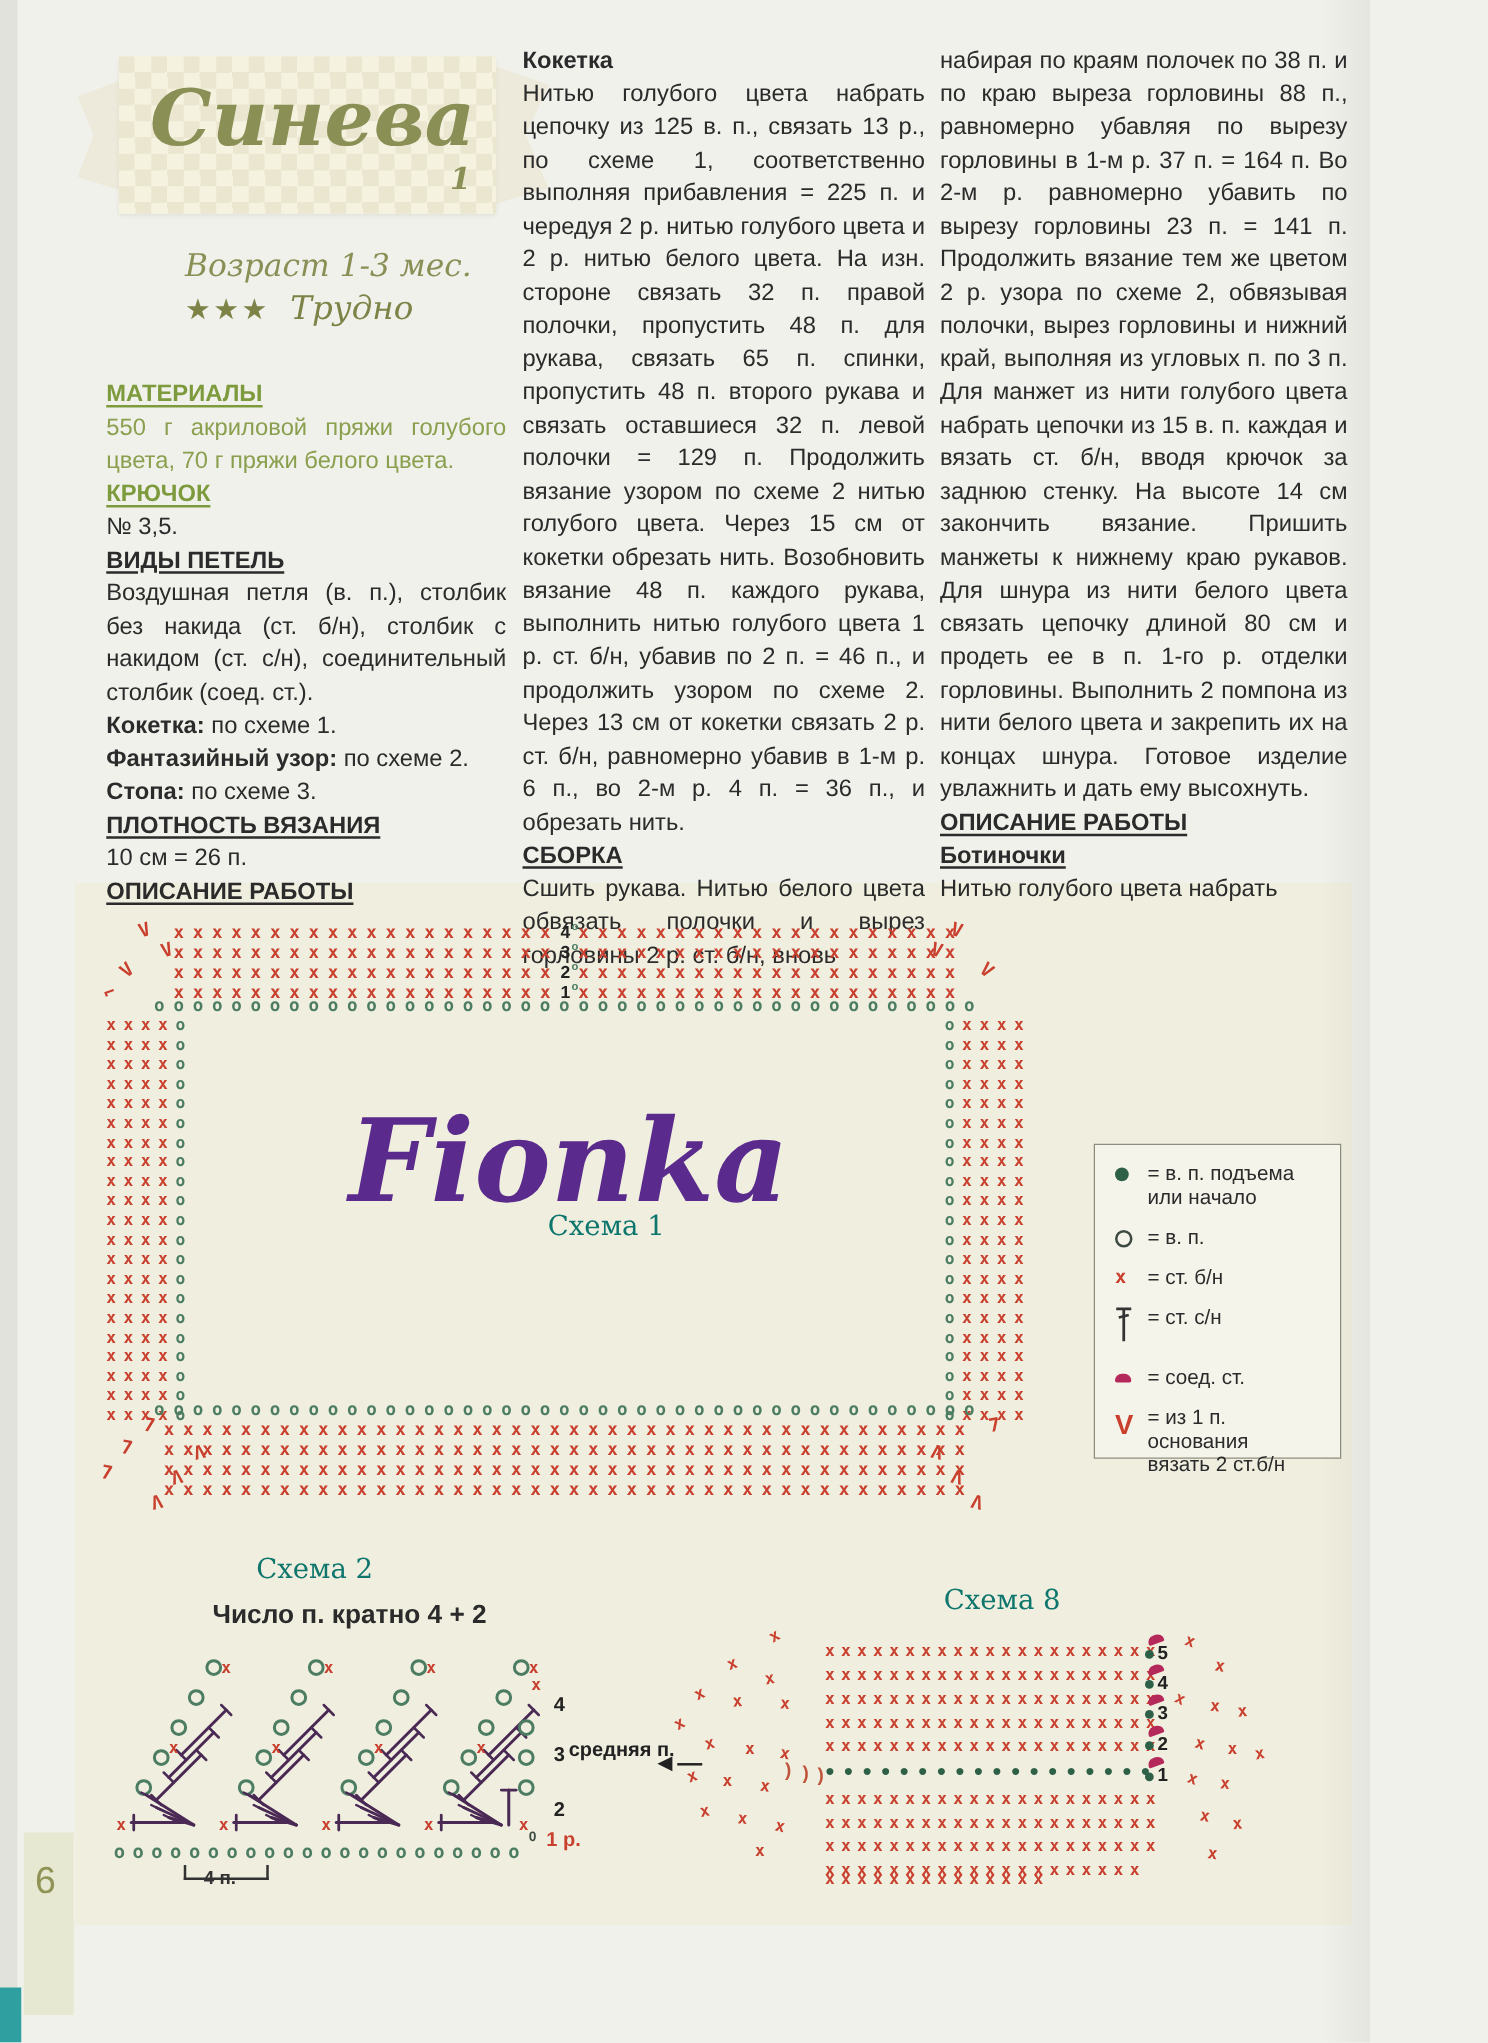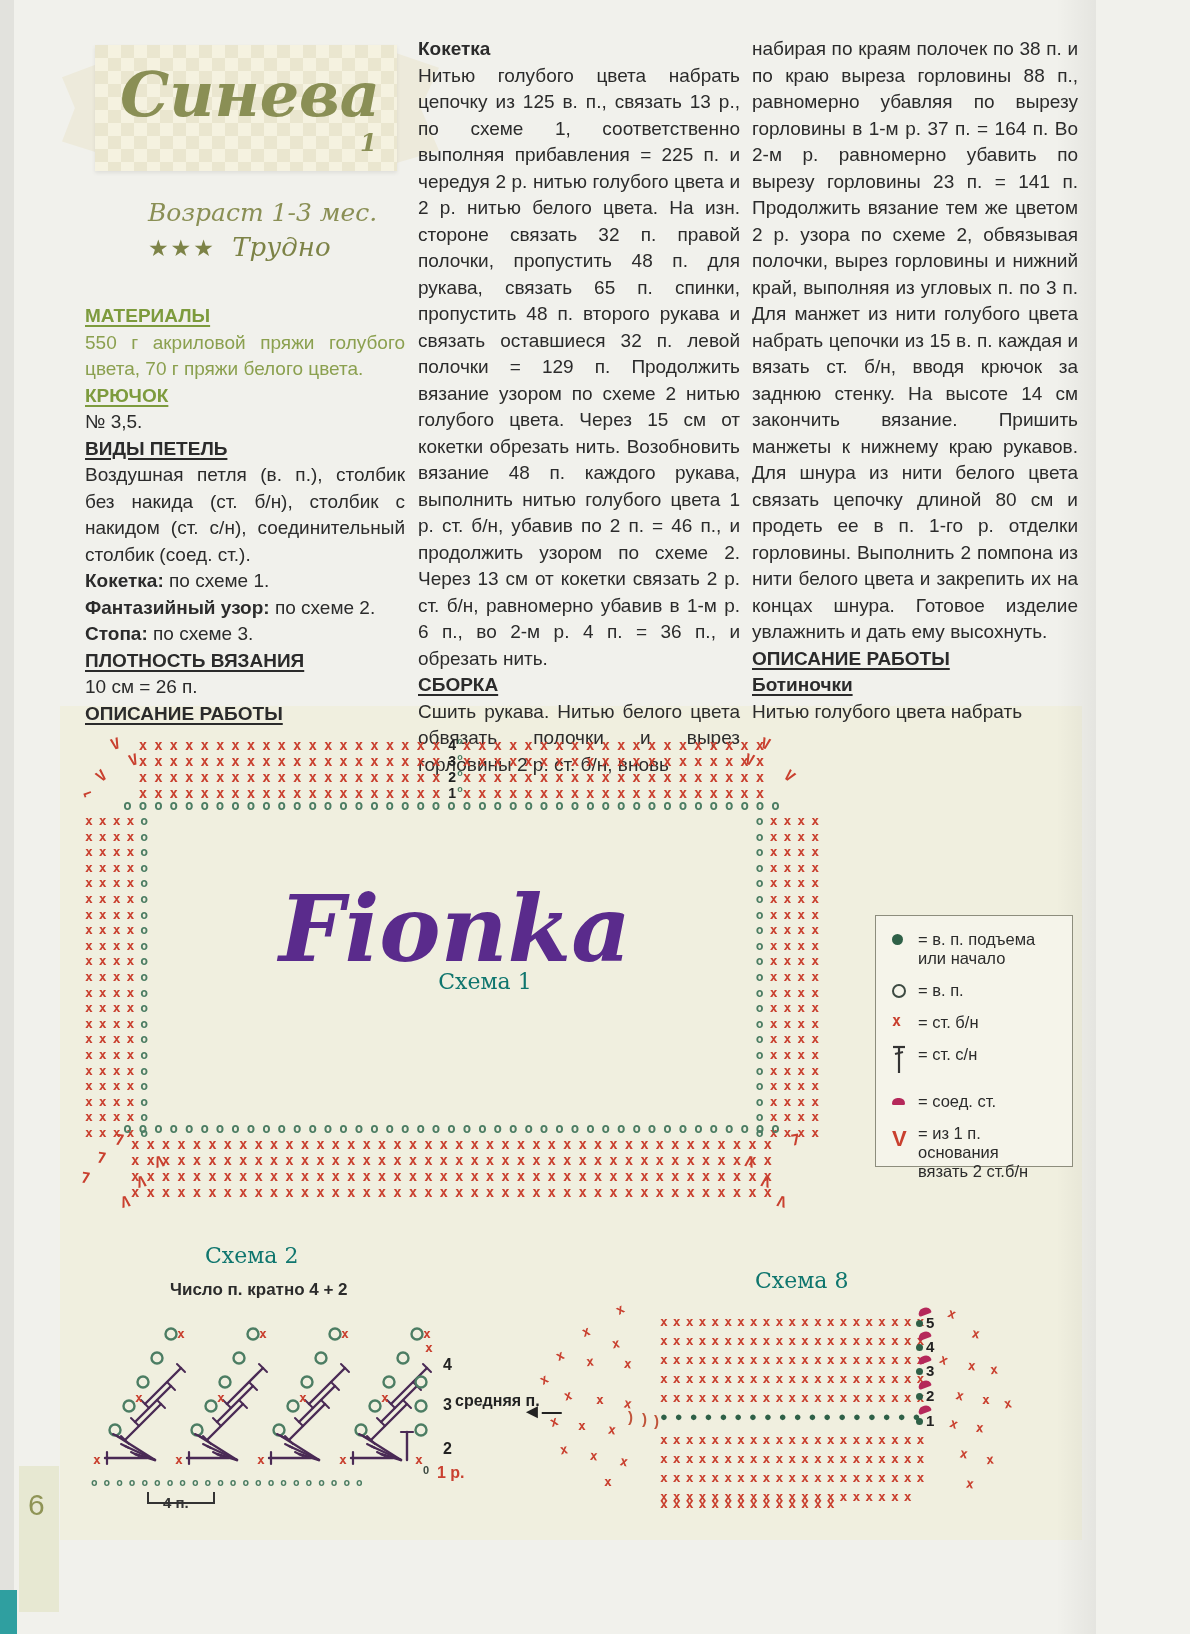--- a/index.html
+++ b/index.html
@@ -78,26 +78,26 @@
   .leg-sym{width:26px;flex:0 0 26px;display:flex;justify-content:flex-start;}
   .leg-label{white-space:pre-line;}
   .sym-dot{width:11px;height:11px;border-radius:50%;background:#2e6047;margin-top:4px;}
   .sym-ring{width:10px;height:10px;border-radius:50%;border:2.5px solid #3d4a42;margin-top:3px;}
   .sym-x{color:#c9402f;font-weight:bold;font-family:"DejaVu Sans Mono",monospace;font-size:15px;}
   .sym-slip{width:13px;height:7px;background:#b5285a;border-radius:7px 7px 2px 2px;margin-top:6px;}
   .sym-vee{color:#c9402f;font-weight:bold;font-size:22px;line-height:1;margin-top:4px;}
 
   
   .s2-label{left:205px;top:1243px;}
-  .s2-sub{left:170px;top:1280px;font-size:17px;font-weight:bold;}
+  .s2-sub{left:170px;top:1280px;font-size:21px;font-weight:bold;}
   #s2{left:85px;top:1312px;width:385px;height:205px;}
   .s2-num{position:absolute;font-weight:bold;font-size:16px;color:#222;}
   .s2-num.red{color:#c9402f;}
   .s2rings{position:absolute;left:6px;top:160px;}
-  .s2rings .run{font-size:11px;letter-spacing:6px;}
+  .s2rings .run{font-size:15px;letter-spacing:6px;}
   .bracket{position:absolute;left:62px;top:180px;width:64px;height:10px;
     border-left:2px solid #333;border-right:2px solid #333;border-bottom:2px solid #333;}
   .bracket-label{position:absolute;left:78px;top:182px;font-size:15px;font-weight:bold;color:#333;}
   .s2zero{position:absolute;left:338px;top:152px;font-size:11px;font-weight:bold;color:#3d4a42;}
 
   
   .s3-label{left:755px;top:1268px;}
   #s3{left:520px;top:1296px;width:500px;height:230px;}
   .s3row{position:absolute;white-space:nowrap;}
   .s3row .run{font-size:13px;letter-spacing:5px;}

